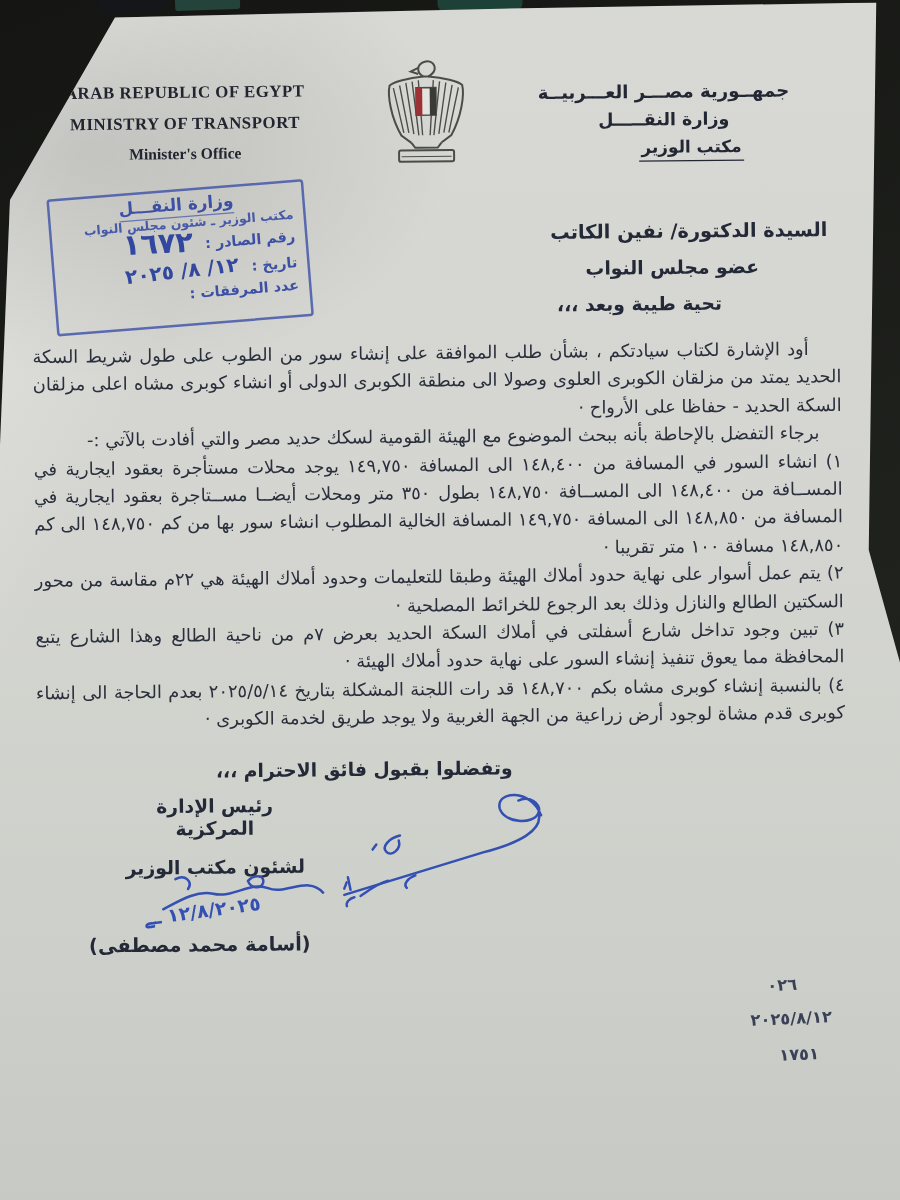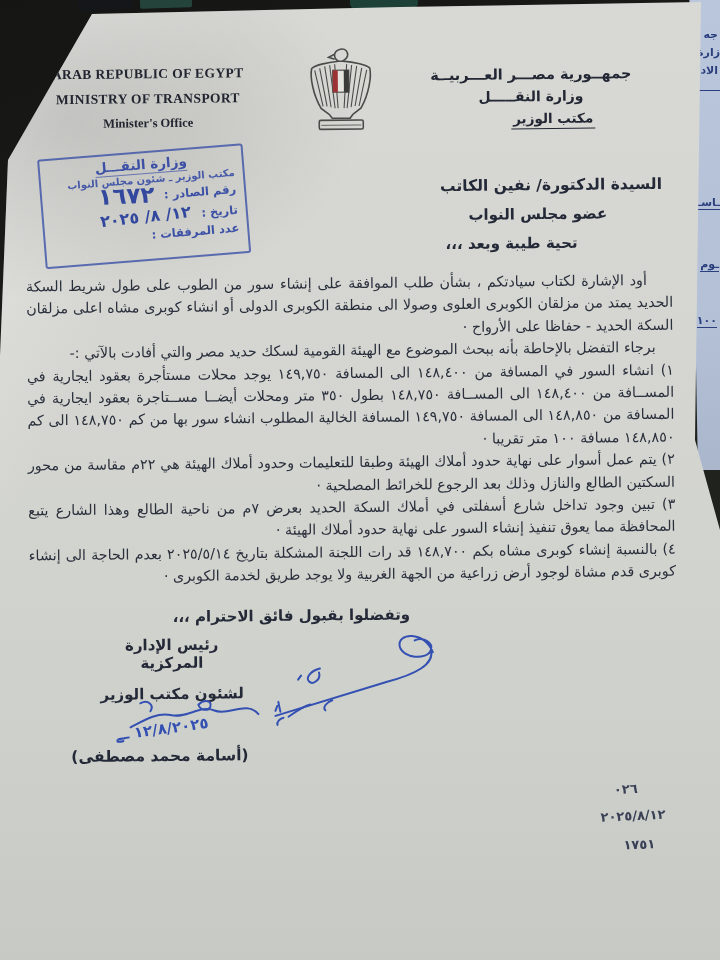--- a/index.html
+++ b/index.html
@@ -90,29 +90,20 @@
 </style>
 </head>
 <body>
 
 <div class="stage">
 
   <div class="bg-obj obj1"></div>
   <div class="bg-obj obj2"></div>
   <div class="bg-obj obj3"></div>
 
-  <div class="second-page">
-    <div class="frag frag1">جه</div>
-    <div class="frag frag2">زارة</div>
-    <div class="frag frag3">الاد</div>
-    <div class="fragline"></div>
-    <div class="frag frag4">ـاسـ</div>
-    <div class="frag frag5">ـوم</div>
-    <div class="frag frag6">١٠٠</div>
-  </div>
 
   <div class="paper">
     <div class="content">
 
       <div class="en-head">
         <div class="l1">ARAB REPUBLIC OF EGYPT</div>
         <div class="l2">MINISTRY OF TRANSPORT</div>
         <div class="l3">Minister's Office</div>
       </div>
 

